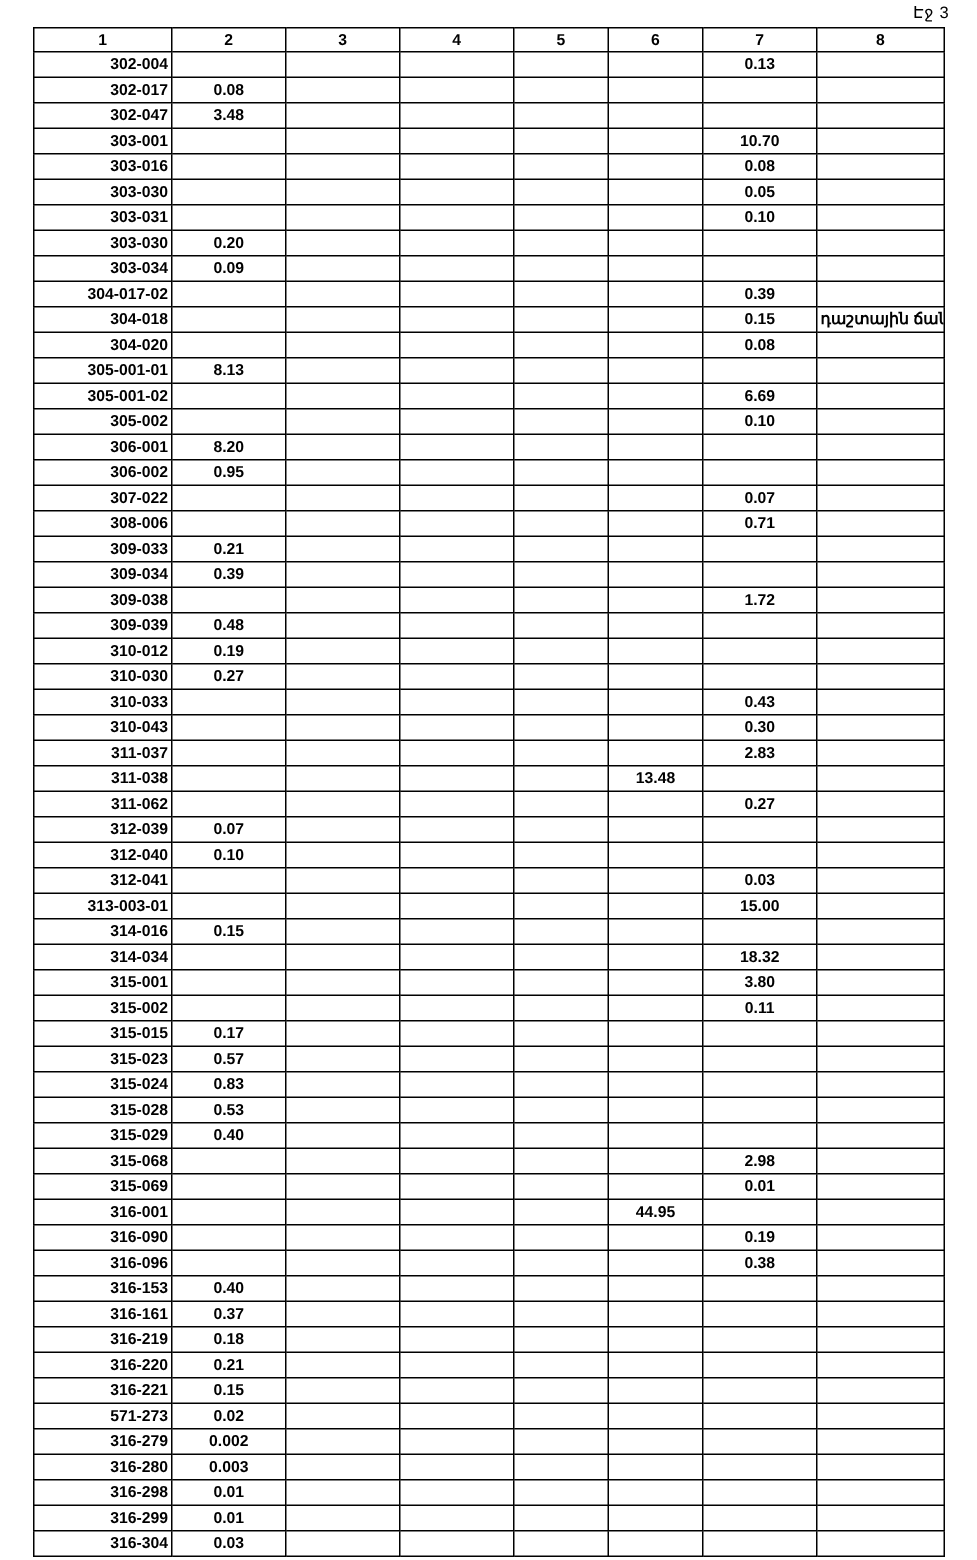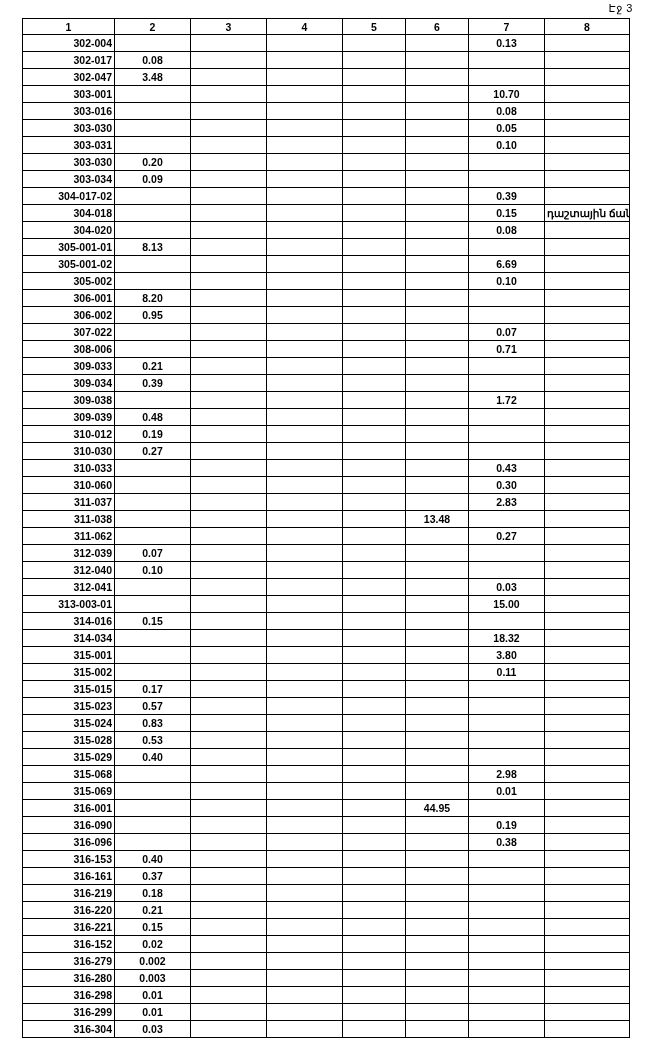--- a/index.html
+++ b/index.html
@@ -359,21 +359,21 @@
             <td class="code">310-033</td>
             <td class="num"></td>
             <td class="num"></td>
             <td class="num"></td>
             <td class="num"></td>
             <td class="num"></td>
             <td class="num">0.43</td>
             <td class="note"></td>
           </tr>
           <tr>
-            <td class="code">310-060</td>
+            <td class="code">310-043</td>
             <td class="num"></td>
             <td class="num"></td>
             <td class="num"></td>
             <td class="num"></td>
             <td class="num"></td>
             <td class="num">0.30</td>
             <td class="note"></td>
           </tr>
           <tr>
             <td class="code">311-037</td>
@@ -629,21 +629,21 @@
             <td class="code">316-221</td>
             <td class="num">0.15</td>
             <td class="num"></td>
             <td class="num"></td>
             <td class="num"></td>
             <td class="num"></td>
             <td class="num"></td>
             <td class="note"></td>
           </tr>
           <tr>
-            <td class="code">316-152</td>
+            <td class="code">571-273</td>
             <td class="num">0.02</td>
             <td class="num"></td>
             <td class="num"></td>
             <td class="num"></td>
             <td class="num"></td>
             <td class="num"></td>
             <td class="note"></td>
           </tr>
           <tr>
             <td class="code">316-279</td>

